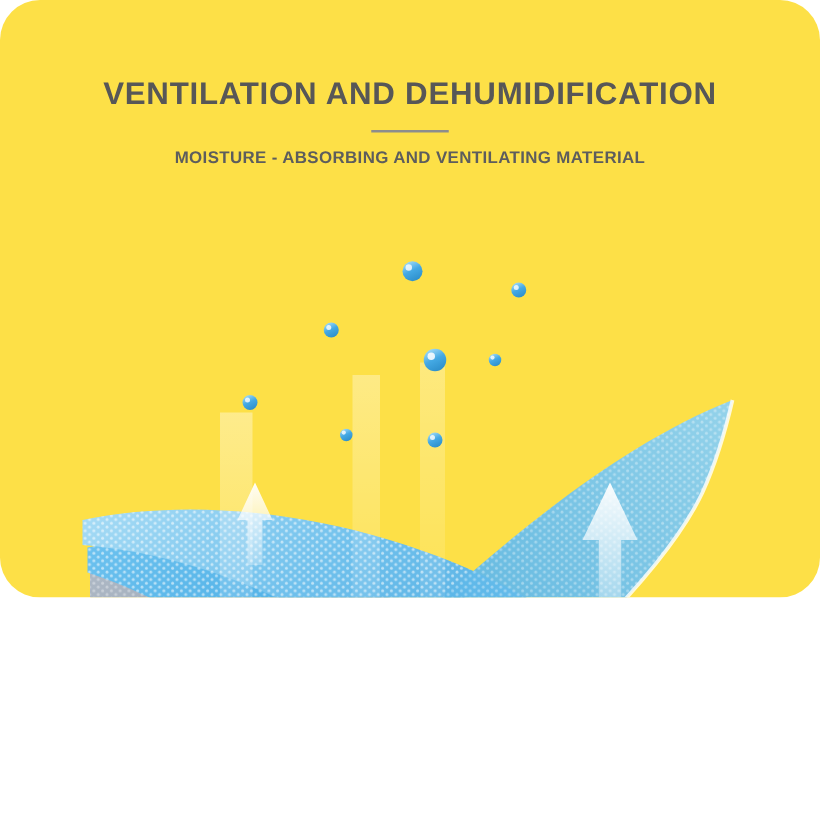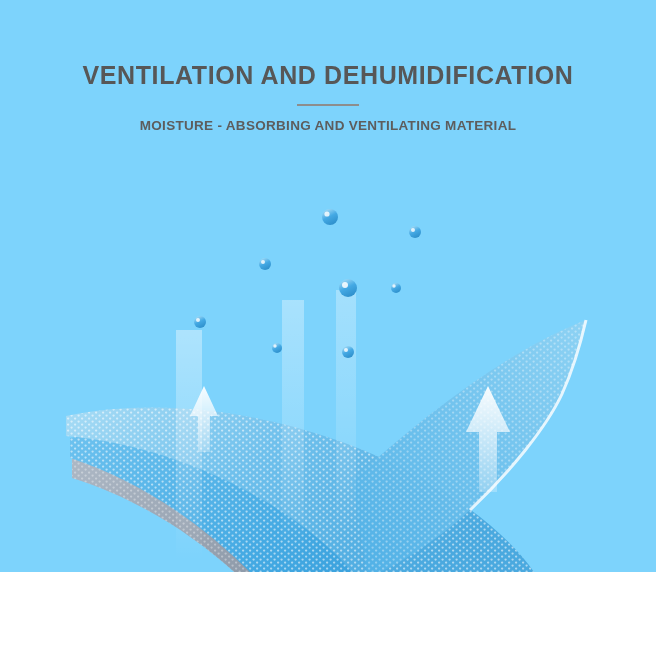--- a/index.html
+++ b/index.html
@@ -6,23 +6,24 @@
     margin: 0;
     padding: 0;
     background: #ffffff;
   }
   body {
     font-family: "Liberation Sans", sans-serif;
   }
   #page {
     position: relative;
     width: 656px;
-    height: 572px;
-    background: #7dd3fc;
+    height: 478px;
+    background: #fde047;
     overflow: hidden;
+    border-radius: 32px;
   }
 
   
   .header {
     position: absolute;
     top: 0;
     left: 0;
     width: 656px;
     text-align: center;
     padding-top: 62px;

